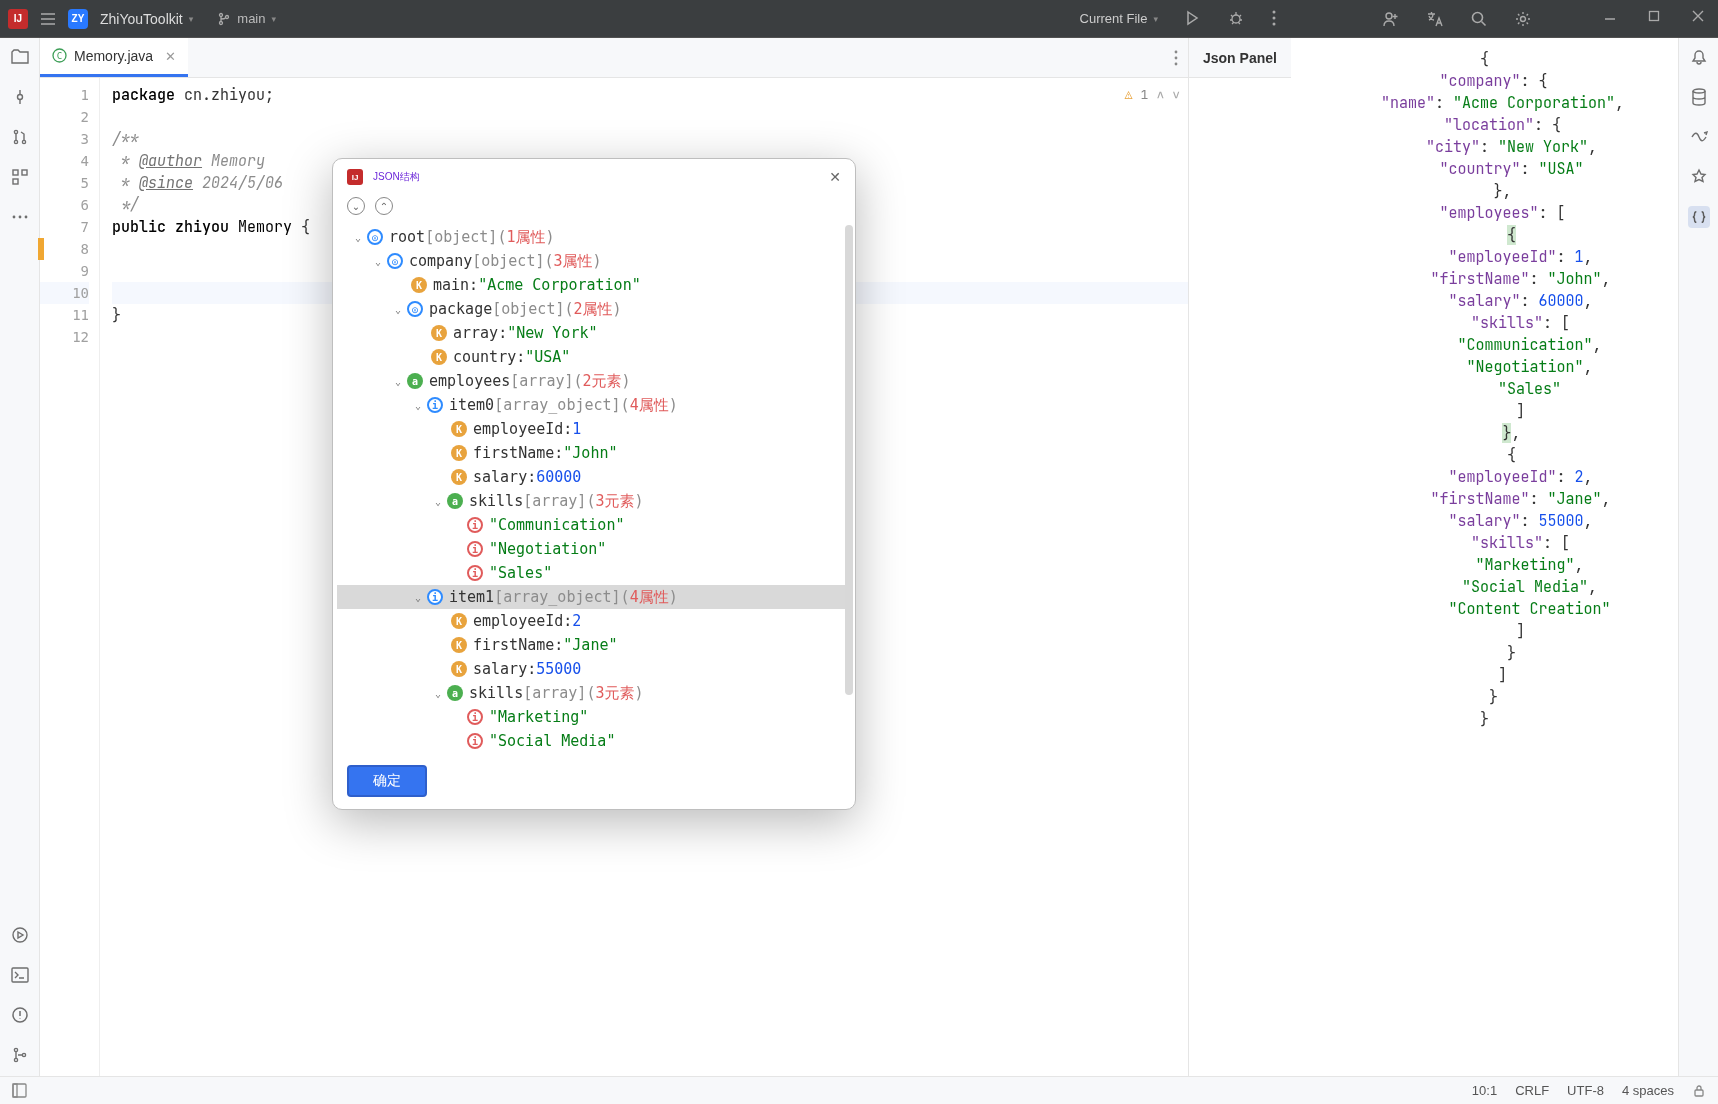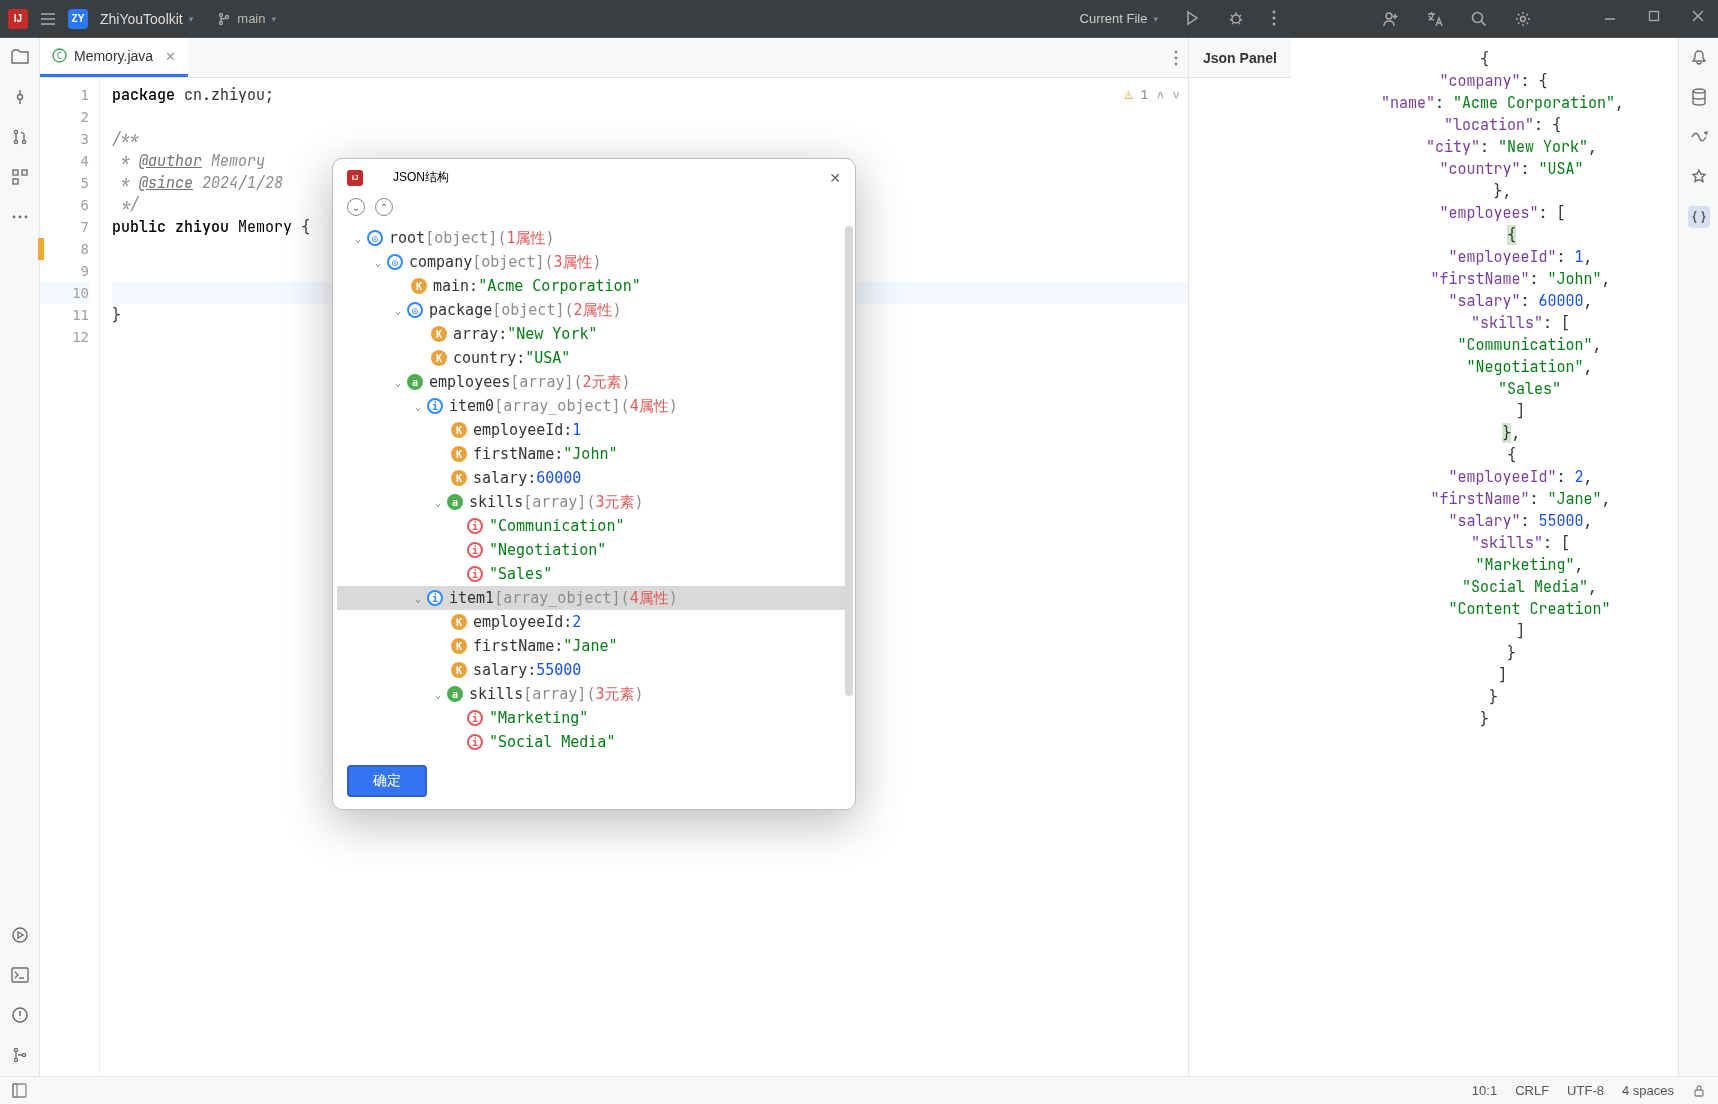--- a/index.html
+++ b/index.html
@@ -127,21 +127,21 @@
       background: #fff;
       border: 1px solid #bebebe;
       border-radius: 10px;
       box-shadow: 0 12px 48px rgba(0,0,0,0.28);
       display: flex; flex-direction: column;
       overflow: hidden;
     }
     .dialog-header {
       display: flex; align-items: center; padding: 10px 14px; gap: 10px;
     }
-    .dialog-header .dlg-title { font-size: 12px; color: #000000; margin-left: 20px;}
+    .dialog-header .dlg-title { font-size: 10px; color: #6d28d9;}
     .dialog-header .dlg-close { margin-left: auto; color: #666; font-size: 14px;}
     .dialog-toolbar {
       display: flex; align-items: center; gap: 10px; padding: 2px 14px 8px;
       color: #666;
     }
     .dialog-toolbar .tb-btn {
       width: 18px; height: 18px; border: 1px solid #888; border-radius: 50%;
       display:flex; align-items:center; justify-content:center; font-size:10px;
     }
     .dialog-tree {
@@ -374,21 +374,21 @@
           <div>9</div>
         <div style="background:#f5f8fe">10</div>
           <div>11</div>
           <div>12</div>
       </div>
       <div class="code-area">
         <div class="line"><span class="kw">package</span> cn.zhiyou;</div>
         <div class="line"> </div>
         <div class="line comment">/**</div>
         <div class="line"><span class="comment"> * </span><span class="annot">@author</span><span class="comment"> Memory</span></div>
-        <div class="line"><span class="comment"> * </span><span class="annot">@since</span><span class="comment"> 2024/1/28</span></div>
+        <div class="line"><span class="comment"> * </span><span class="annot">@since</span><span class="comment"> 2024/5/06</span></div>
         <div class="line comment"> */</div>
         <div class="line"><span class="kw">public zhiyou</span> <span class="type">Memory</span> {</div>
         <div class="line"> </div>
         <div class="line"> </div>
         <div class="line current-line-bg"> </div>
         <div class="line">}</div>
         <div class="line"> </div>
       </div>
       <div style="position:absolute; left:-2px; top:calc(6px + 22px*7); width:6px; height:22px; background:#f0a732;"></div>
       <div class="inspection-strip">

